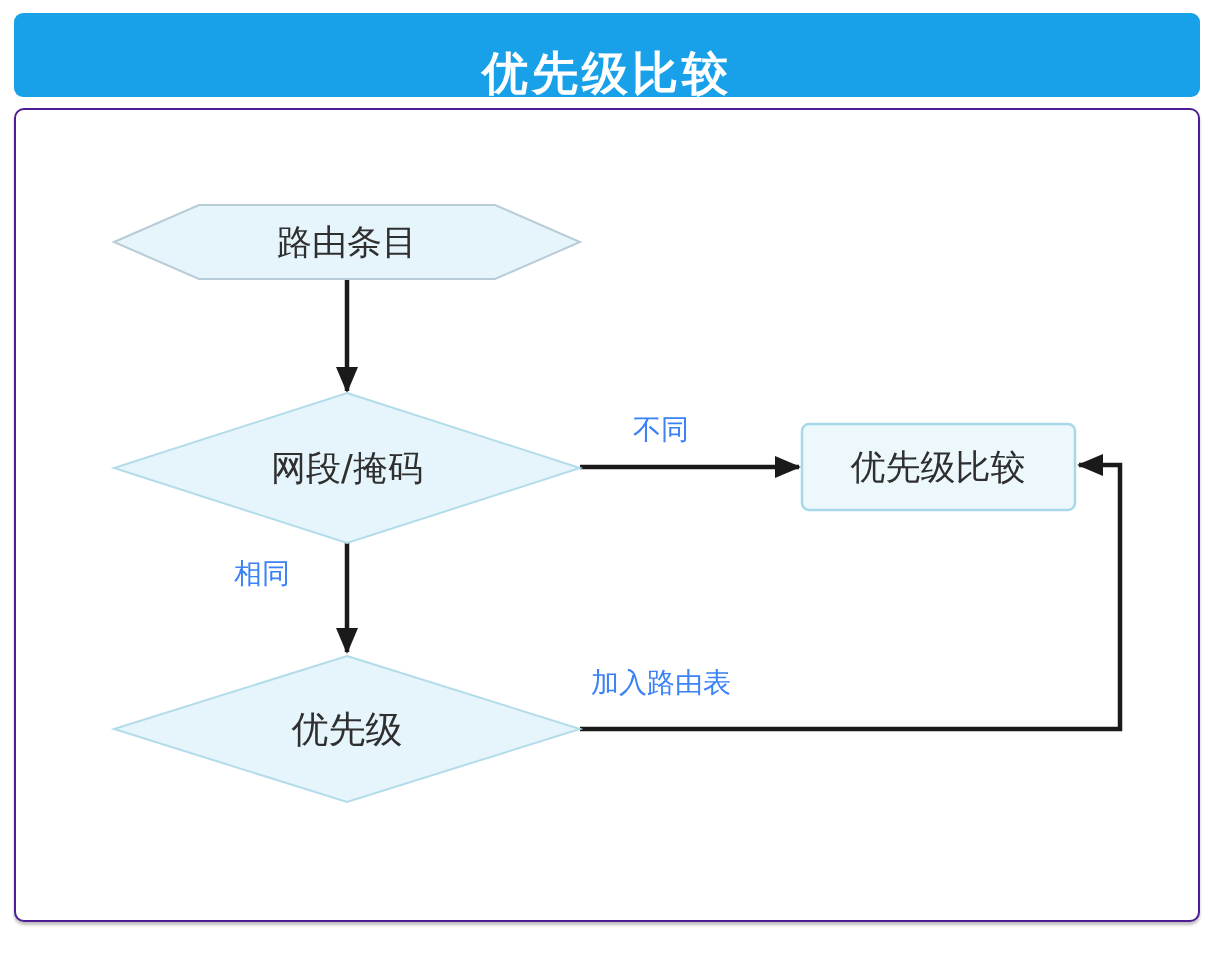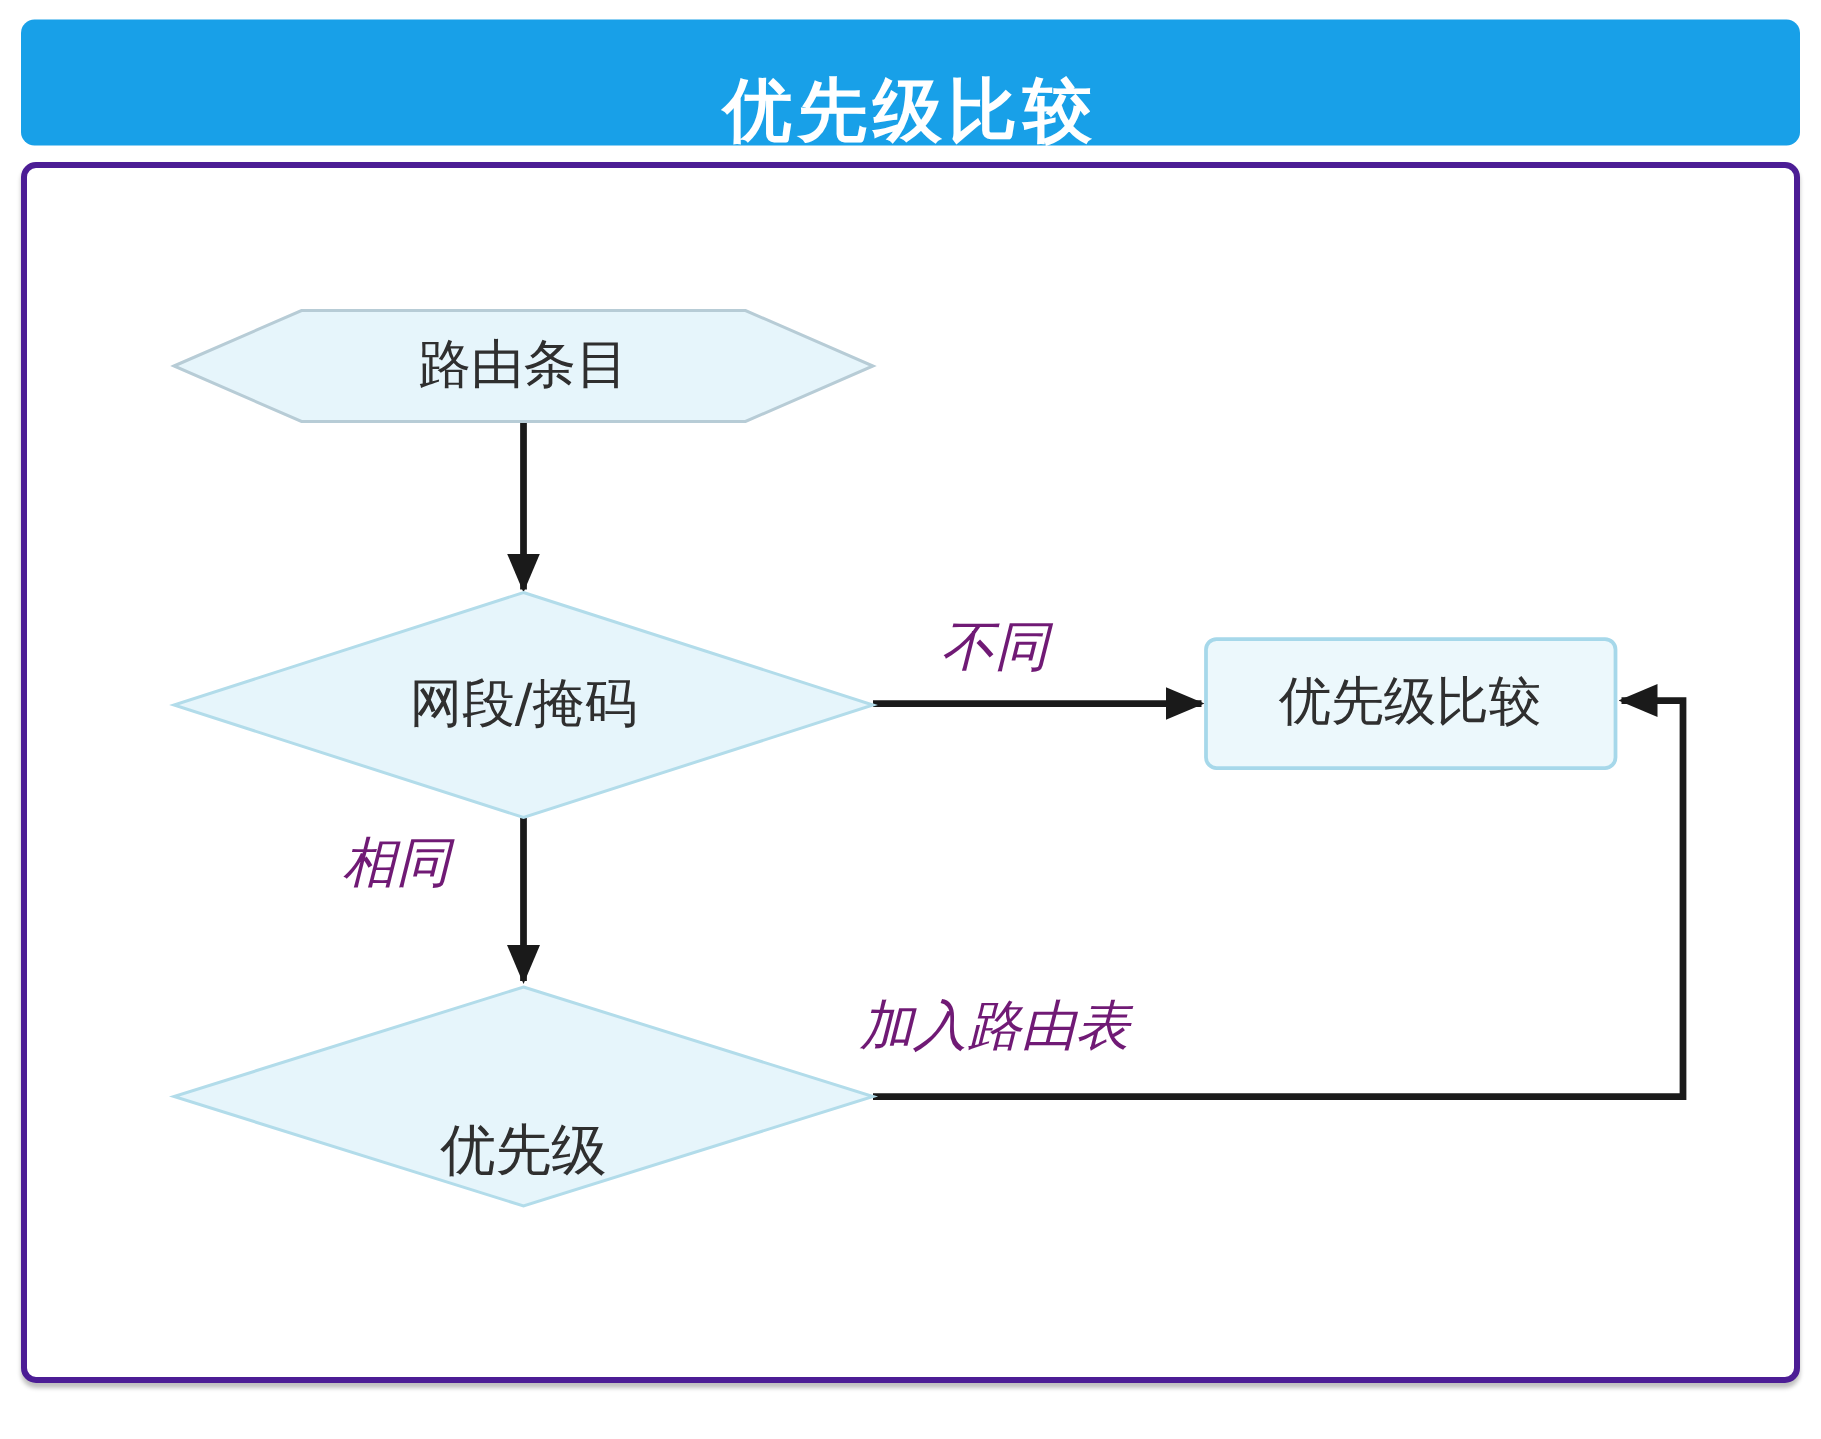--- a/index.html
+++ b/index.html
@@ -36,46 +36,45 @@
     line-height: 1;
     margin-top: 36px;
   }
   .panel {
     position: absolute;
     left: 14px;
     top: 108px;
     width: 1186px;
     height: 814px;
     background: #ffffff;
-    border: 4px solid #4c1d95;
+    border: 2px solid #4c1d95;
     border-radius: 10px;
     box-sizing: border-box;
     box-shadow: 0 3px 3px rgba(0,0,0,0.25);
   }
   .panel svg {
     position: absolute;
     left: 0;
     top: 0;
   }
   .node-label {
     position: absolute;
     transform: translate(-50%, -50%);
     font-size: 35px;
     color: #2f2f2f;
     white-space: nowrap;
     line-height: 1;
   }
   .edge-label {
     position: absolute;
     transform: translate(-50%, -50%);
-    font-size: 36px;
-    color: #701a75;
+    font-size: 28px;
+    color: #3b82f6;
     white-space: nowrap;
     line-height: 1;
-    font-style: italic;
   }
 </style>
 </head>
 <body>
 
 <div class="page">
 
   <div class="title-bar">
     <span class="title-text">优先级比较</span>
   </div>
@@ -105,21 +104,21 @@
 
       <polygon points="331,546 564,619 331,692 98,619" fill="#e6f5fb" stroke="#b2dcea" stroke-width="2"></polygon>
     </svg>
 
     <div class="node-label" style="left:331px; top:132px;">路由条目</div>
 
     <div class="node-label" style="left:331px; top:358px;">网段/掩码</div>
 
     <div class="node-label" style="left:922px; top:357px;">优先级比较</div>
 
-    <div class="node-label" style="left:331px; top:619px; font-size:37px;margin-top:36px;">优先级</div>
+    <div class="node-label" style="left:331px; top:619px; font-size:37px;">优先级</div>
 
     <div class="edge-label" style="left:645px; top:320px;">不同</div>
 
     <div class="edge-label" style="left:246px; top:464px;">相同</div>
 
     <div class="edge-label" style="left:645px; top:573px;">加入路由表</div>
 
   </div>
 </div>
 

